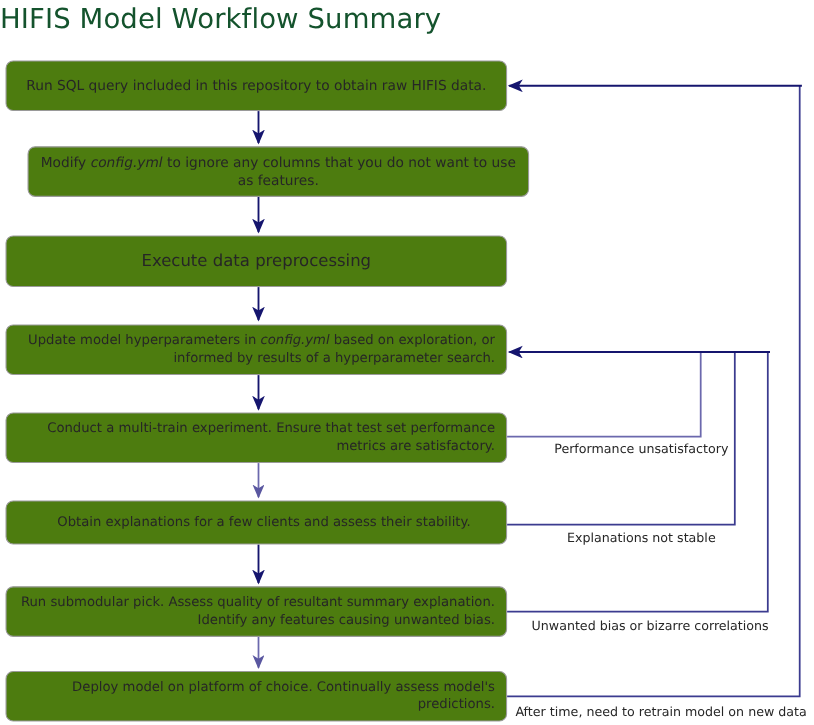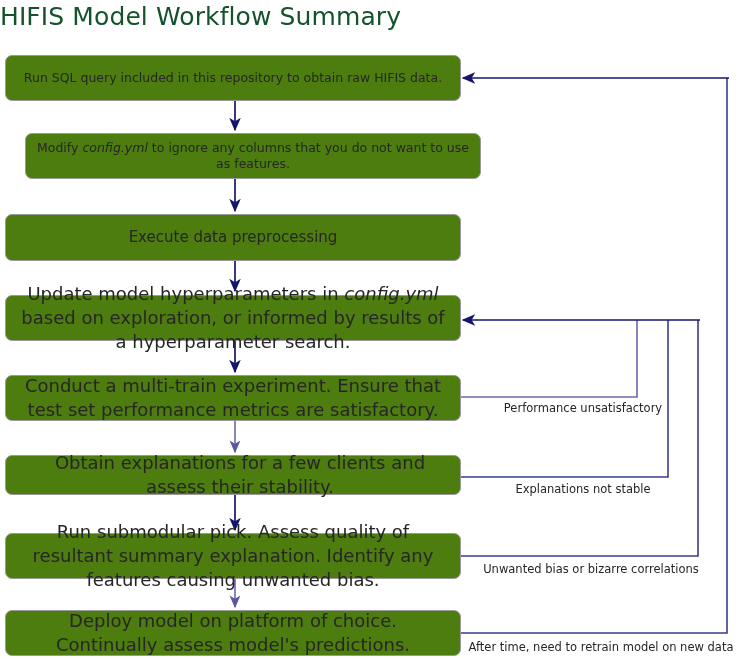--- a/index.html
+++ b/index.html
@@ -40,21 +40,21 @@
     text-align: center;
     padding: 2px 10px;
     color: #262626;
   }
   .node .txt {
     display: block;
     line-height: 1.32;
   }
 
   .n-small .txt { font-size: 12.5px; }
-  .n-mid   .txt { font-size: 18px; }
+  .n-mid   .txt { font-size: 12px; text-align: right; }
   .n-big   .txt { font-size: 15px; }
 
   .ital { font-style: italic; }
 
   
   .edge-label {
     position: absolute;
     font-size: 11.5px;
     color: #262626;
     white-space: nowrap;

